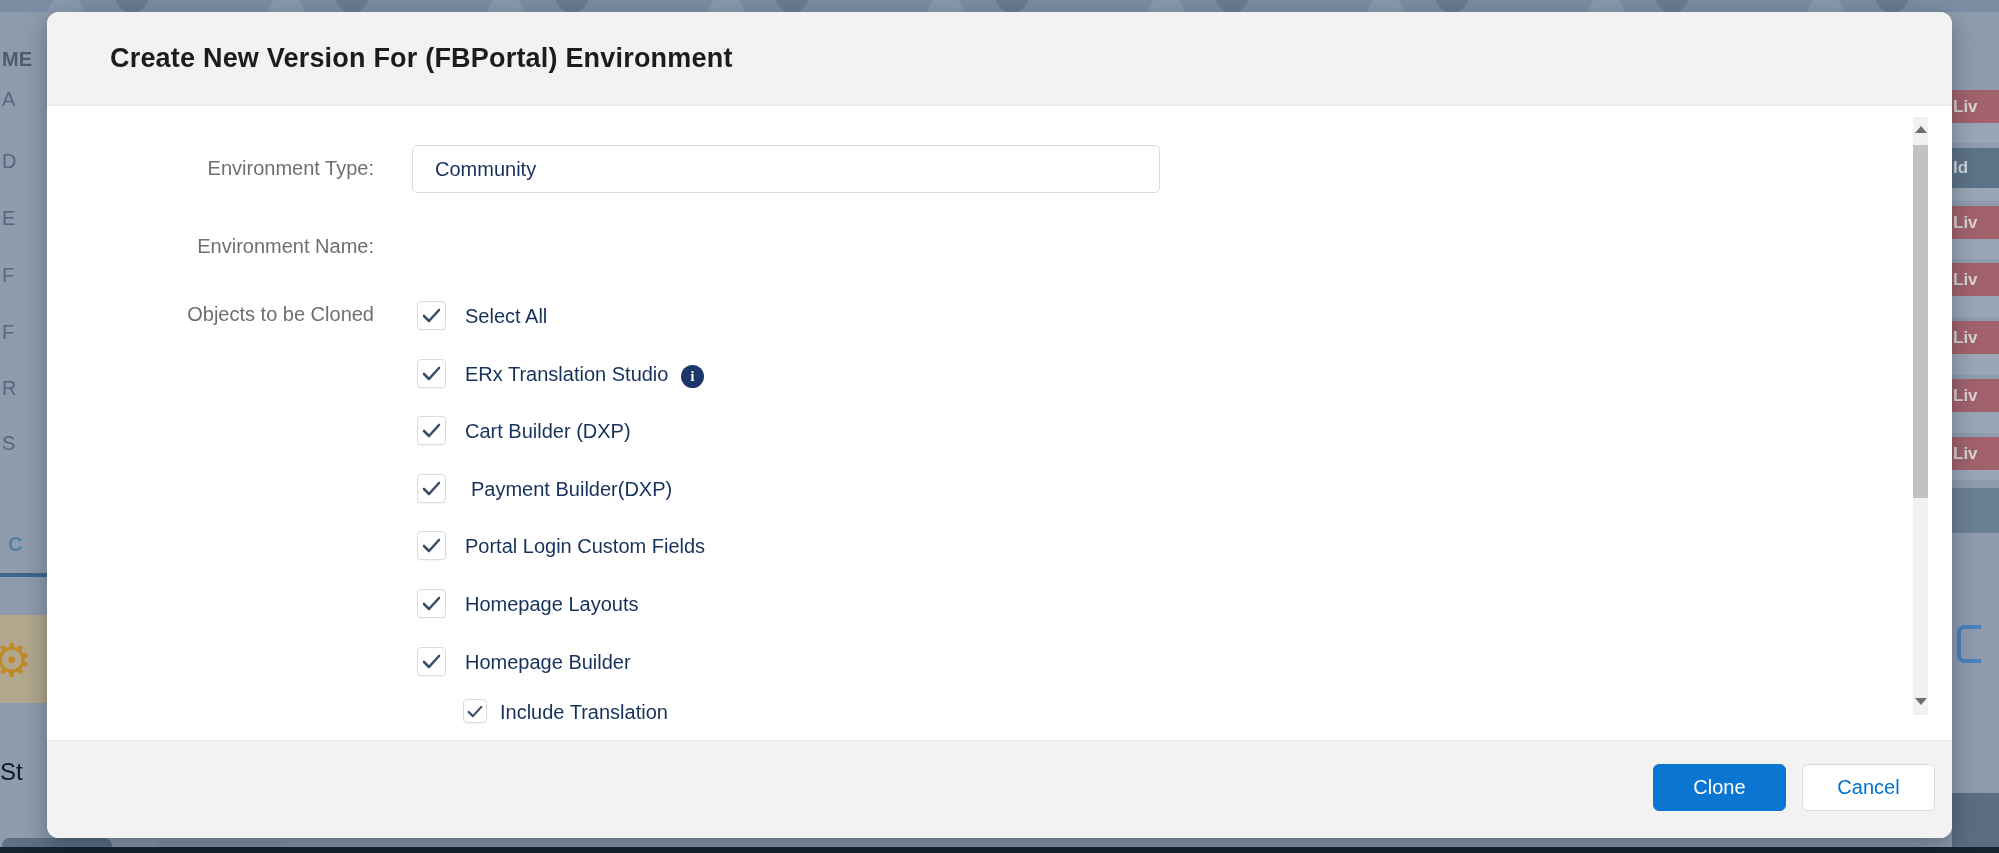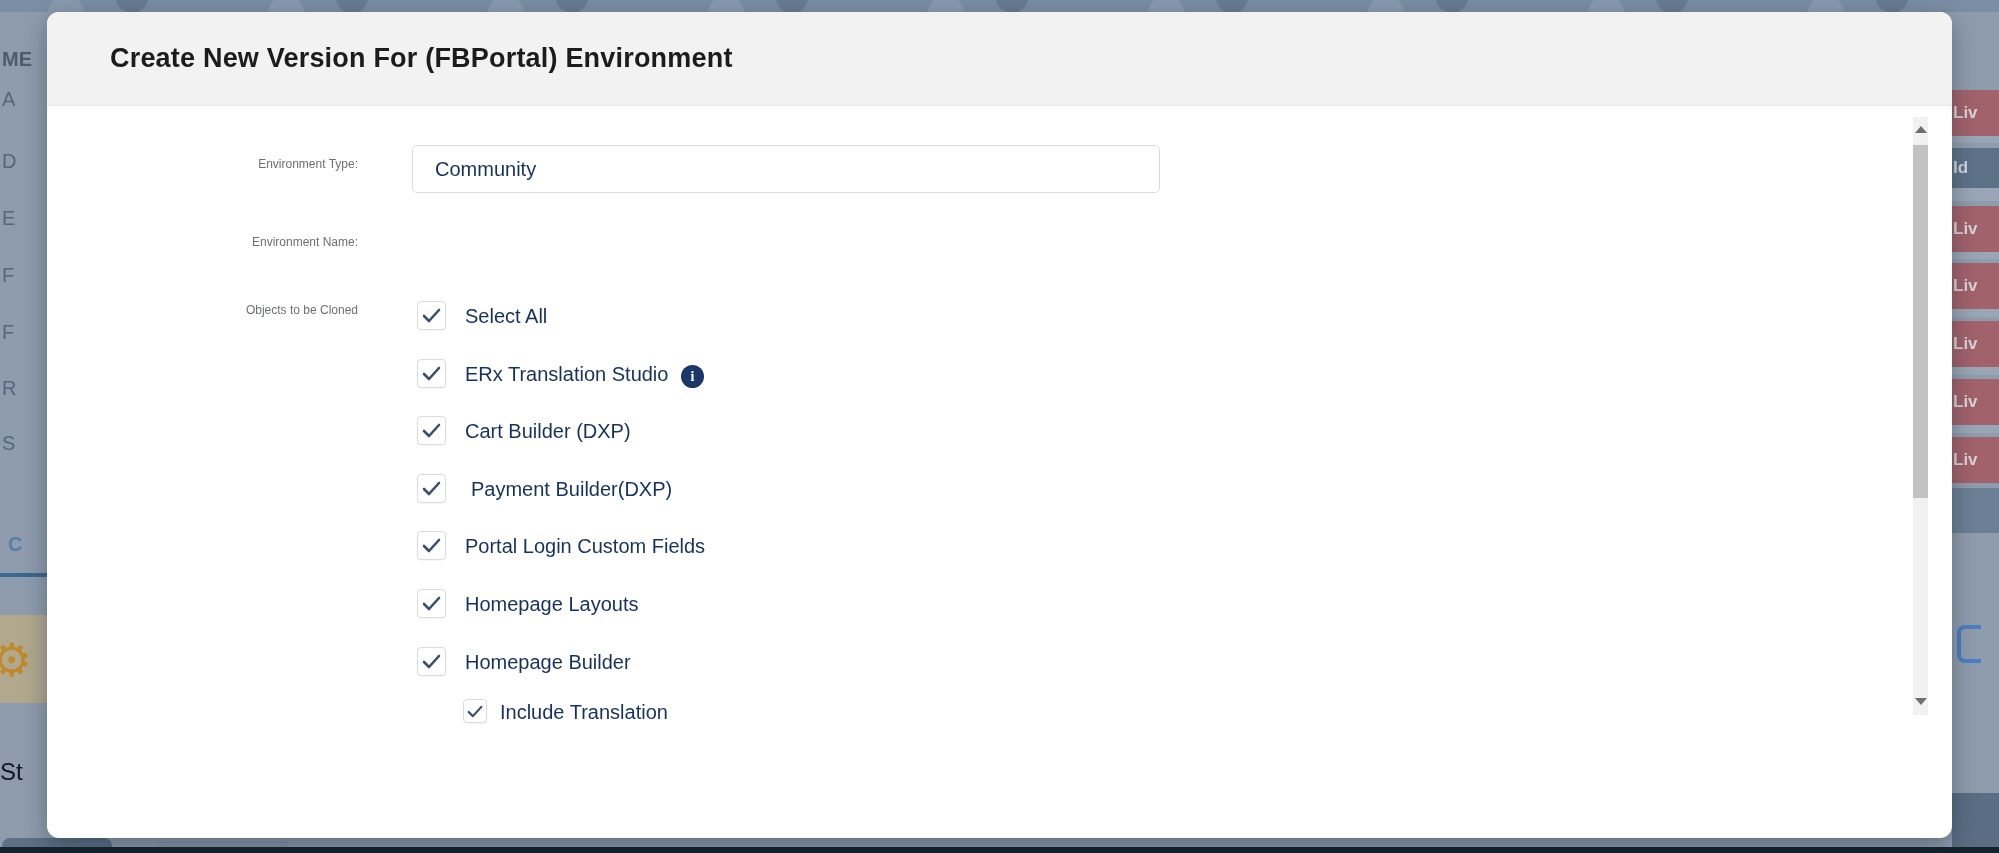--- a/index.html
+++ b/index.html
@@ -18,37 +18,37 @@
   .bg-tab-underline{ position:absolute; left:0; top:573px; width:47px; height:4px; background:#3c688f; }
   .bg-tan-box{ position:absolute; left:0; top:615px; width:47px; height:88px; background:#b2a88e; overflow:hidden; }
   .bg-gear{ position:absolute; left:-9px; top:18px; font-size:46px; color:#c08a28; }
   .bg-heading-frag{ position:absolute; left:0; top:758px; font-size:24px; font-weight:400; color:#0f172a; }
   .bg-pill-1{ position:absolute; left:2px; top:838px; width:110px; height:15px; background:#5d7085; border-radius:8px 8px 0 0; }
   .bg-pill-2{ position:absolute; left:157px; top:841px; width:133px; height:12px; background:#8595a8; border-radius:6px 6px 0 0; }
   .bg-bottom-bar{ position:absolute; left:0; top:847px; width:100%; height:6px; background:#16222e; }
 
   .bg-right-stripes{ position:absolute; left:1952px; top:85px; width:47px; height:395px;
     background:repeating-linear-gradient(to bottom, transparent 0 33px, rgba(255,255,255,.10) 33px 58px); }
-  .badge{ position:absolute; left:1952px; width:47px; height:46px; font-size:17px; font-weight:700;
+  .badge{ position:absolute; left:1952px; width:47px; height:33px; font-size:17px; font-weight:700;
     display:flex; align-items:center; padding-left:1px; }
   .badge.red{ background:#a2626c; color:#d8d3d6; }
   .badge.slate{ background:#5d7287; color:#cdd6e0; height:40px; }
   .bg-slate-block{ position:absolute; left:1952px; top:488px; width:47px; height:45px; background:#6b8095; }
   .bg-blue-bracket{ position:absolute; left:1957px; top:625px; width:24px; height:38px;
     border:4px solid #4b7fc0; border-right:none; border-radius:8px 0 0 8px; }
   .bg-dark-block{ position:absolute; left:1952px; top:793px; width:47px; height:54px; background:#5a6d83; }
 
   
   .modal{ position:absolute; left:47px; top:12px; width:1905px; height:826px; background:#ffffff;
     border-radius:12px; box-shadow:0 8px 24px rgba(10,20,35,.35); overflow:hidden; }
   .modal-header{ position:absolute; left:0; top:0; right:0; height:94px; background:#f3f2f2;
     border-bottom:1px solid #e9e8e8; display:flex; align-items:center; padding-left:63px; }
   .modal-title{ font-size:27px; font-weight:700; color:#1c1c1c; letter-spacing:.2px; }
 
-  .field-label{ position:absolute; left:24px; width:287px; text-align:right; font-size:12px; color:#6d6f72; }
+  .field-label{ position:absolute; left:40px; width:287px; text-align:right; font-size:20px; color:#6d6f72; }
   .text-input{ position:absolute; left:365px; width:748px; background:#fff; border:1px solid #dddbda;
     border-radius:5px; display:flex; align-items:center; padding-left:22px; font-size:20px; color:#16325c; }
   .select-chevron{ position:absolute; right:16px; top:50%; transform:translateY(-50%); width:22px; height:14px; }
 
   .checkbox{ position:absolute; width:29px; height:29px; background:#fff; border:1px solid #dddbda;
     border-radius:4px; box-shadow:0 1px 1px rgba(0,0,0,.04); display:flex; align-items:center; justify-content:center; }
   .checkbox.small{ width:24px; height:24px; }
   .check-svg{ width:19px; height:15px; }
   .cb-label{ position:absolute; font-size:20px; color:#16325c; }
   .info-badge{ position:absolute; left:634px; top:353px; width:23px; height:23px; border-radius:50%;
@@ -183,15 +183,19 @@
     <div class="sb-track">
       <div class="sb-btn up">
           <div class="tri-up"></div>
         </div>
       <div class="sb-thumb"></div>
       <div class="sb-btn down">
           <div class="tri-down"></div>
         </div>
     </div>
 
+    <div class="modal-footer">
+      <div class="btn btn-clone">Clone</div>
+      <div class="btn btn-cancel">Cancel</div>
+    </div>
 
   </div>
 </div>
 
 </body></html>

